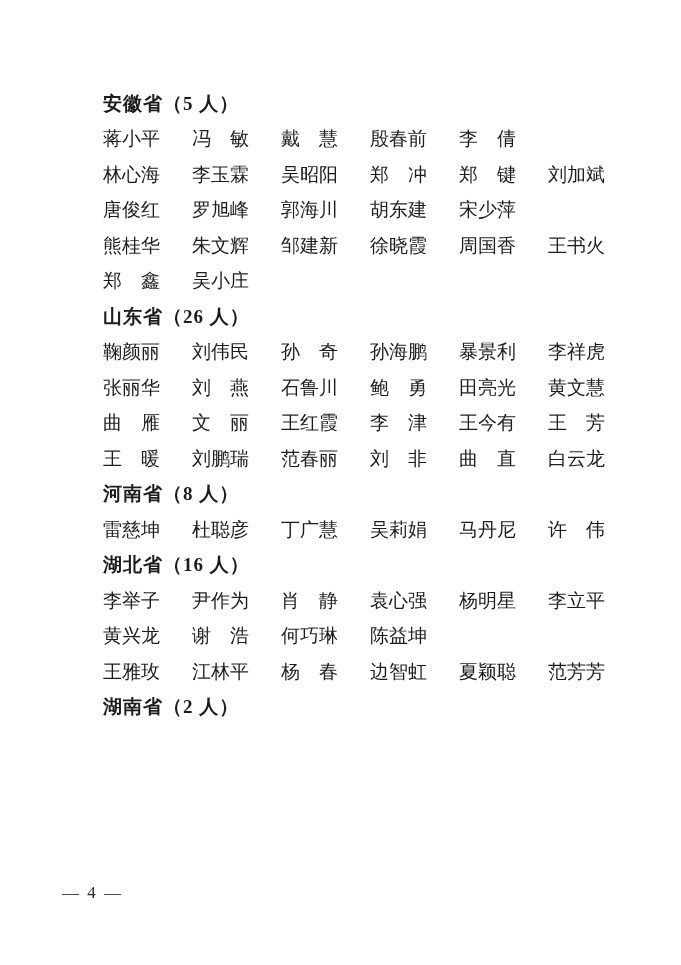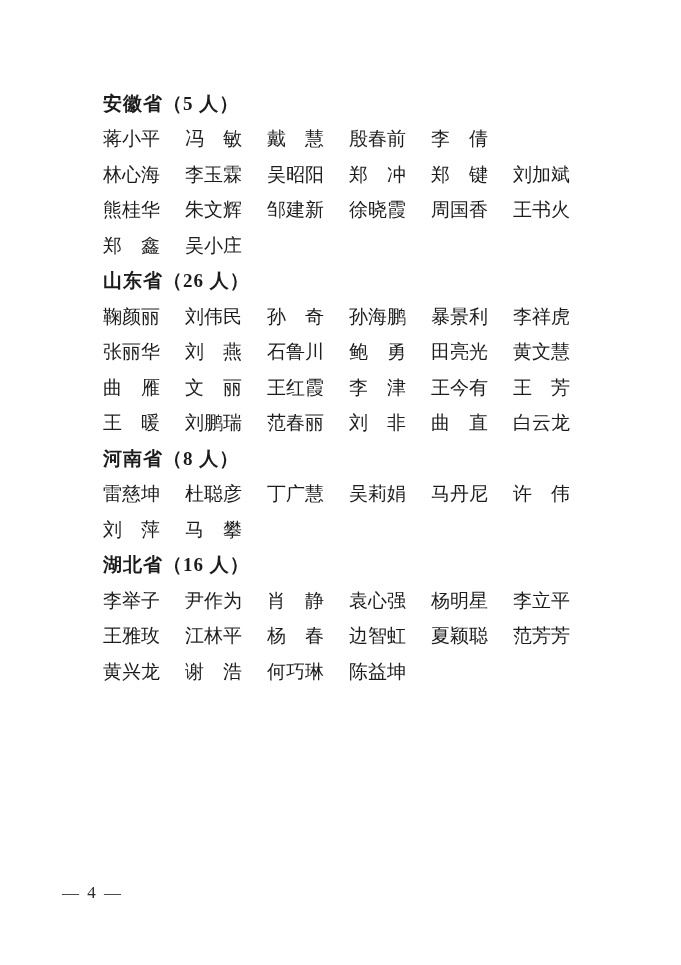--- a/index.html
+++ b/index.html
@@ -28,21 +28,21 @@
     display: flex;
     align-items: center;
   }
   .province-header {
     font-size: 19px;
     font-weight: bold;
     letter-spacing: 1px;
   }
   .name-row {
     font-size: 19px;
-    gap: 25px;
+    gap: 32px;
   }
   .person-name {
     display: inline-block;
     min-width: 57px;
     white-space: pre;
   }
   .page-number {
     position: absolute;
     left: 62px;
     top: 883px;
@@ -64,20 +64,27 @@
         <span class="person-name">殷春前</span>
         <span class="person-name">李　倩</span>
       </div>
       <div class="doc-line name-row">
         <span class="person-name">林心海</span>
         <span class="person-name">李玉霖</span>
         <span class="person-name">吴昭阳</span>
         <span class="person-name">郑　冲</span>
         <span class="person-name">郑　键</span>
         <span class="person-name">刘加斌</span>
+      </div>
+      <div class="doc-line name-row">
+        <span class="person-name">唐俊红</span>
+        <span class="person-name">罗旭峰</span>
+        <span class="person-name">郭海川</span>
+        <span class="person-name">胡东建</span>
+        <span class="person-name">宋少萍</span>
       </div>
       <div class="doc-line name-row">
         <span class="person-name">熊桂华</span>
         <span class="person-name">朱文辉</span>
         <span class="person-name">邹建新</span>
         <span class="person-name">徐晓霞</span>
         <span class="person-name">周国香</span>
         <span class="person-name">王书火</span>
       </div>
       <div class="doc-line name-row">
@@ -119,42 +126,39 @@
       </div>
       <div class="doc-line province-header">河南省（8 人）</div>
       <div class="doc-line name-row">
         <span class="person-name">雷慈坤</span>
         <span class="person-name">杜聪彦</span>
         <span class="person-name">丁广慧</span>
         <span class="person-name">吴莉娟</span>
         <span class="person-name">马丹尼</span>
         <span class="person-name">许　伟</span>
       </div>
-      <div class="doc-line name-row">
-        <span class="person-name">刘　萍</span>
-        <span class="person-name">马　攀</span>
-      </div>
       <div class="doc-line province-header">湖北省（16 人）</div>
       <div class="doc-line name-row">
         <span class="person-name">李举子</span>
         <span class="person-name">尹作为</span>
         <span class="person-name">肖　静</span>
         <span class="person-name">袁心强</span>
         <span class="person-name">杨明星</span>
         <span class="person-name">李立平</span>
       </div>
       <div class="doc-line name-row">
+        <span class="person-name">黄兴龙</span>
+        <span class="person-name">谢　浩</span>
+        <span class="person-name">何巧琳</span>
+        <span class="person-name">陈益坤</span>
+      </div>
+      <div class="doc-line name-row">
         <span class="person-name">王雅玫</span>
         <span class="person-name">江林平</span>
         <span class="person-name">杨　春</span>
         <span class="person-name">边智虹</span>
         <span class="person-name">夏颖聪</span>
         <span class="person-name">范芳芳</span>
       </div>
-      <div class="doc-line name-row">
-        <span class="person-name">黄兴龙</span>
-        <span class="person-name">谢　浩</span>
-        <span class="person-name">何巧琳</span>
-        <span class="person-name">陈益坤</span>
-      </div>
+      <div class="doc-line province-header">湖南省（2 人）</div>
     </main>
   <div class="page-number">— 4 —</div>
 </div>
 
 </body></html>

